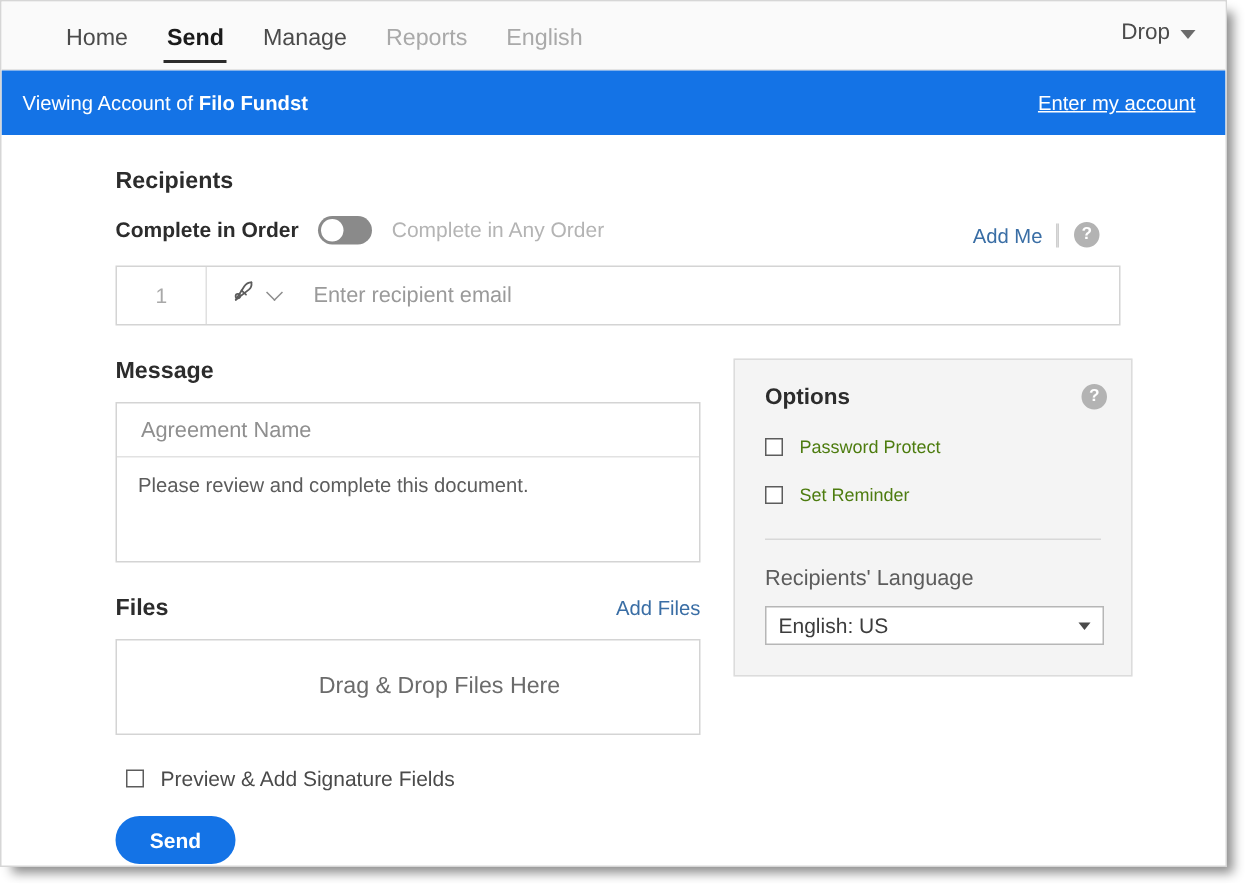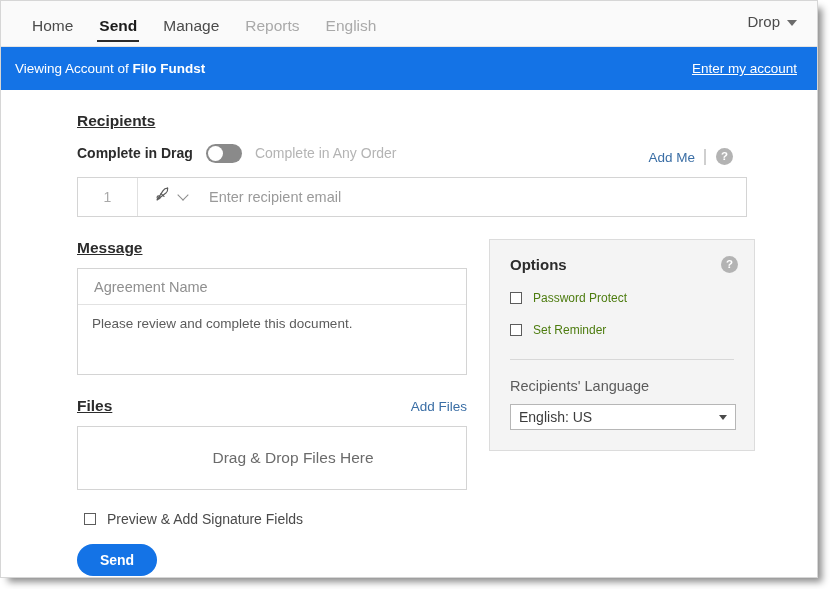--- a/index.html
+++ b/index.html
@@ -35,21 +35,21 @@
     background: #fafafa;
     border-bottom: 1px solid #e4e4e4;
     display: flex;
     align-items: center;
     box-sizing: border-box;
   }
   .nav-items {
     display: flex;
     align-items: flex-end;
     height: 46px;
-    padding-left: 18px;
+    padding-left: 30px;
   }
   .nav-item {
     position: relative;
     font-size: 15.5px;
     color: #4b4b4b;
     padding: 0 13px 13px 13px;
     cursor: pointer;
     white-space: nowrap;
     line-height: 1;
   }
@@ -112,21 +112,20 @@
   
   .content {
     position: relative;
     padding: 22px 0 0 76px;
   }
   .section-title {
     font-size: 15.5px;
     font-weight: bold;
     color: #2c2c2c;
     margin: 0 0 11px 0;
-    text-decoration: underline;
   }
   .order-row {
     display: flex;
     align-items: center;
     height: 24px;
     position: relative;
   }
   .order-label-strong {
     font-size: 14px;
     font-weight: bold;
@@ -440,21 +439,21 @@
         <span>Viewing Account of </span><b>Filo Fundst</b>
       </div>
       <div class="banner-link">Enter my account</div>
     </div>
 
     <div class="content">
 
       <div class="section-title">Recipients</div>
 
       <div class="order-row">
-        <span class="order-label-strong">Complete in Drag</span>
+        <span class="order-label-strong">Complete in Order</span>
         <div class="toggle">
           <div class="knob"></div>
         </div>
         <span class="order-label-dim">Complete in Any Order</span>
 
         <div class="links-right">
           <span class="link">Add Me</span>
           <span class="vdiv"></span>
           <span class="vdiv"></span>
           <span class="help-icon">?</span>

